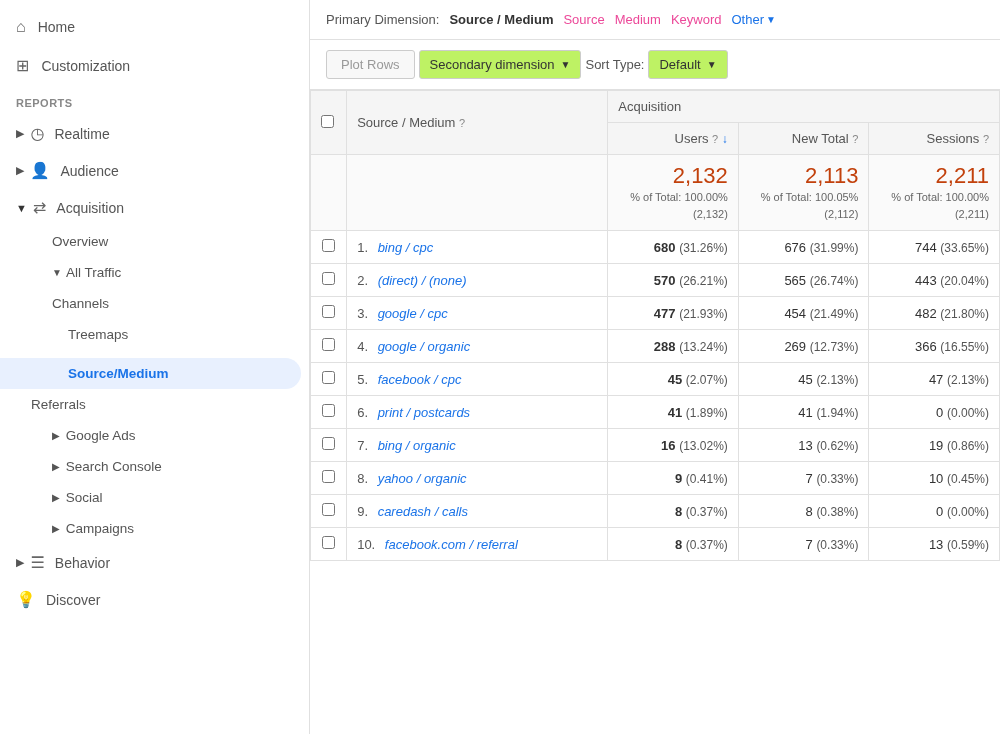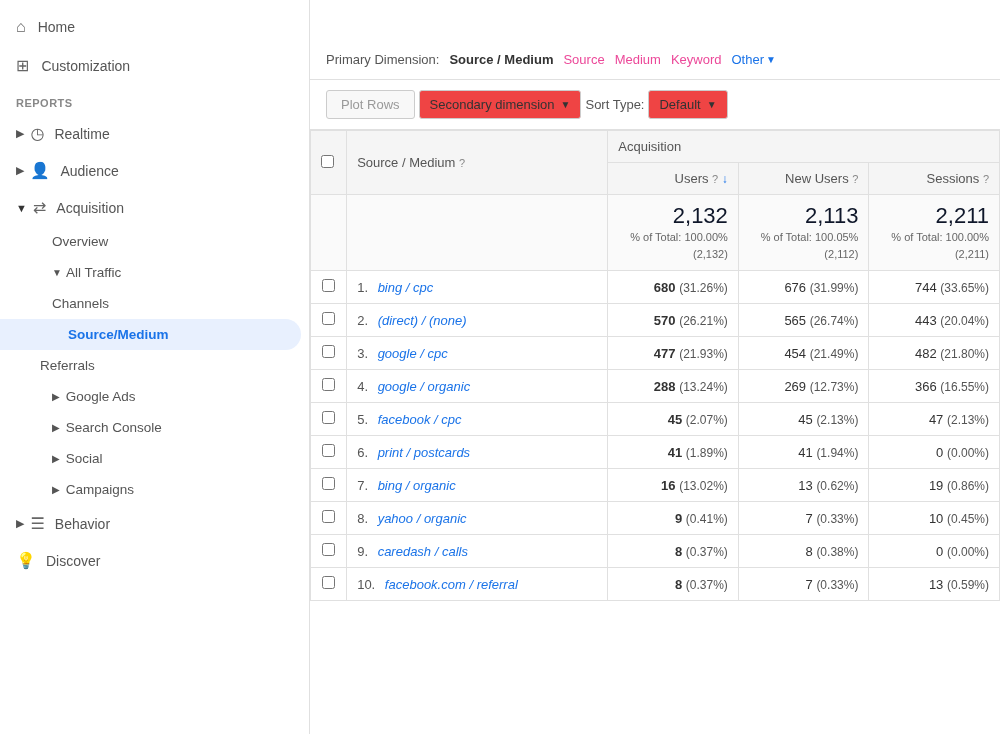--- a/index.html
+++ b/index.html
@@ -49,20 +49,21 @@
       cursor: pointer;
       color: #555;
       font-size: 13.5px;
     }
     .nav-child.active-section {
       background: #e8f0fe;
       color: #1a73e8;
       font-weight: bold;
       border-radius: 0 20px 20px 0;
       margin-right: 8px;
+      margin-top: 8px;
     }
 
     .nav-sub-parent {
       display: flex;
       align-items: center;
       padding: 8px 16px 8px 52px;
       cursor: pointer;
       color: #555;
       font-size: 13.5px;
     }
@@ -76,21 +77,20 @@
     }
 
     
     .primary-dim-bar {
       padding: 12px 16px;
       display: flex;
       align-items: flex-start;
       gap: 10px;
       border-bottom: 1px solid #e0e0e0;
       flex-wrap: wrap;
-      margin-top: 40px;
     }
     .primary-dim-bar .label { color: #555; font-size: 13px; }
     .dim-link {
       color: #ec4899;
       cursor: pointer;
       font-size: 13px;
       text-decoration: none;
     }
     .dim-link.selected {
       color: #333;
@@ -118,21 +118,21 @@
       border: 1px solid #ccc;
       background: #f8f8f8;
       color: #999;
       border-radius: 3px;
       cursor: pointer;
       font-size: 13px;
     }
     .select-dropdown {
       padding: 6px 10px;
       border: 1px solid #ccc;
-      background: #ef4444;
+      background: #bef264;
       border-radius: 3px;
       cursor: pointer;
       font-size: 13px;
       color: #333;
       display: flex;
       align-items: center;
       gap: 6px;
     }
     .sort-label { color: #555; font-size: 13px; }
 
@@ -163,21 +163,21 @@
       text-align: center;
       font-weight: normal;
       color: #555;
     }
     .col-source { width: 260px; }
     .col-num { width: 130px; }
     .link-cell { color: #1a73e8; cursor: pointer; font-style: italic; }
     .bold-val { font-weight: bold; }
     .pct-val { color: #555; font-size: 12px; }
     .total-row td { background: #fafafa; }
-    .total-main { font-size: 22px; font-weight: normal; color: #0f172a; }
+    .total-main { font-size: 22px; font-weight: normal; color: #c2410c; }
     .total-sub { font-size: 11px; color: #666; line-height: 1.5; }
     .sort-arrow { color: #1a73e8; font-size: 12px; }
     .help-icon { color: #888; font-size: 11px; cursor: help; }
     .checkbox-cell { width: 36px; text-align: center; }
     .row-num { color: #555; margin-right: 6px; }
     .row-num-cell { color: #555; white-space: nowrap; }
   </style>
 </head>
 <body>
 
@@ -218,24 +218,27 @@
     <div class="nav-child">
       <span>Overview</span>
     </div>
     <div class="nav-child" style="display:flex;align-items:center;gap:4px;">
       <span style="font-size:10px;">▼</span>
       <span>All Traffic</span>
     </div>
     <div class="nav-child" style="padding-left:52px;">
       <span>Channels</span>
     </div>
+    <div class="nav-child" style="padding-left:68px;">
+      <span>Treemaps</span>
+    </div>
     <div class="nav-child active-section" style="padding-left:68px;">
       <span>Source/Medium</span>
     </div>
-    <div class="nav-child" style="padding-left:40px;">
+    <div class="nav-child" style="padding-left:31px;">
       <span>Referrals</span>
     </div>
     <div class="nav-sub-parent">
       <span class="arrow">▶</span>
       <span>Google Ads</span>
     </div>
     <div class="nav-sub-parent">
       <span class="arrow">▶</span>
       <span>Search Console</span>
     </div>
@@ -306,21 +309,21 @@
           <span>Acquisition</span>
         </th>
       </tr>
       <tr>
         <th class="col-num right">
           <span>Users</span>
           <span class="help-icon">?</span>
           <span class="sort-arrow">↓</span>
         </th>
         <th class="col-num right">
-          <span>New Users</span>
+          <span>New Total</span>
           <span class="help-icon">?</span>
         </th>
         <th class="col-num right">
           <span>Sessions</span>
           <span class="help-icon">?</span>
         </th>
       </tr>
     </thead>
     <tbody id="table-body">
 

